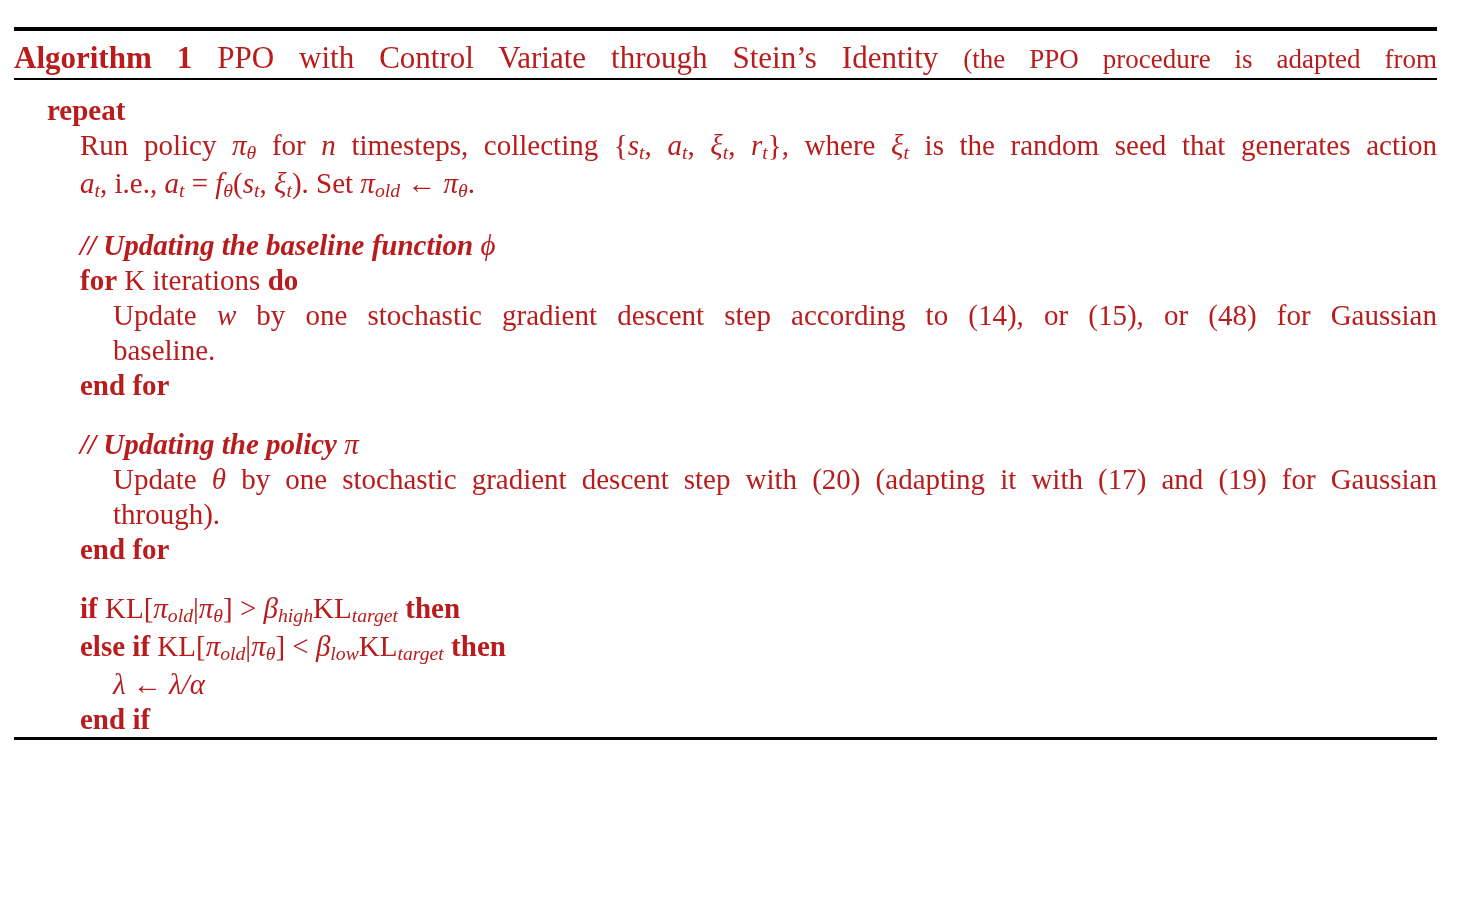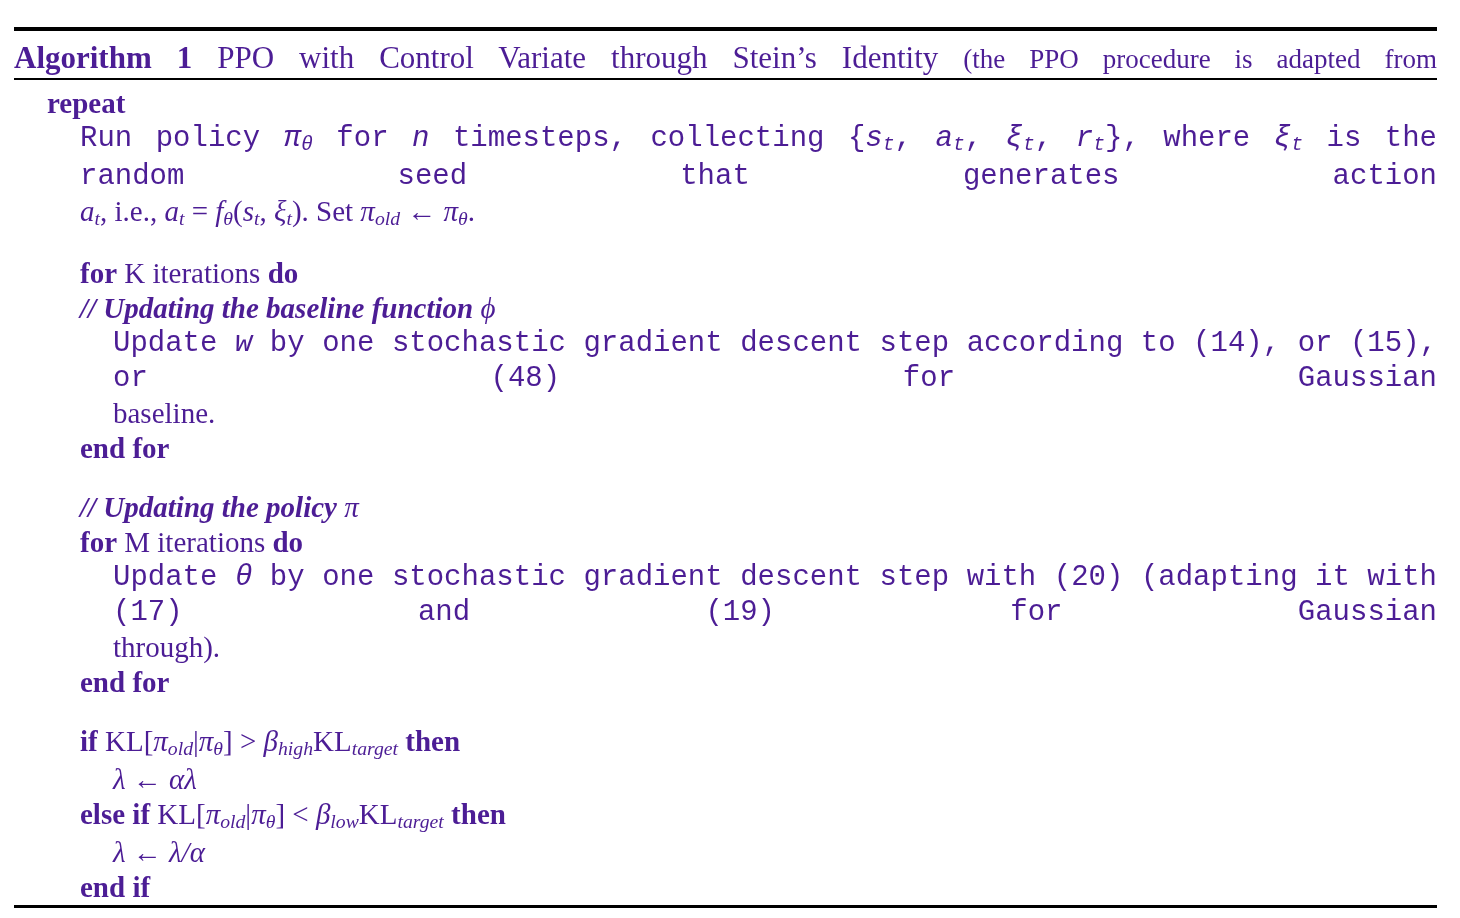--- a/index.html
+++ b/index.html
@@ -5,21 +5,21 @@
   html, body {
     margin: 0;
     padding: 0;
     background: #ffffff;
   }
   .page {
     position: relative;
     width: 1460px;
     height: 918px;
     background: #ffffff;
-    color: #4c1d95;
+    color: #b91c1c;
     font-family: "Liberation Serif", "DejaVu Serif", serif;
     overflow: hidden;
   }
   .algorithm {
     position: absolute;
     left: 14px;
     top: 27px;
     width: 1423px;
   }
   .rule { background: #000000; width: 100%; }
@@ -35,32 +35,31 @@
     line-height: 37px;
     white-space: nowrap;
   }
   .cap-line.justify {
     white-space: normal;
     text-align: justify;
     text-align-last: justify;
   }
 
   .algo-body {
-    padding: 6px 0 0 0;
+    padding: 13px 0 0 0;
   }
   .line {
     font-size: 29px;
     line-height: 35px;
     white-space: nowrap;
   }
   .line.justify {
     white-space: normal;
     text-align: justify;
     text-align-last: justify;
-    font-family: Liberation Mono, monospace;
   }
   .ind-0 { padding-left: 33px; }
   .ind-1 { padding-left: 66px; }
   .ind-2 { padding-left: 99px; }
   .spacer { height: 24px; }
 
   .seg-r  { font-style: normal; font-weight: 400; }
   .seg-b  { font-weight: 700; }
   .seg-i  { font-style: italic; }
   .seg-bi { font-style: italic; font-weight: 700; }
@@ -81,33 +80,31 @@
     <div class="rule rule-top"></div>
     <div class="caption">
         <div class="cap-line justify"><span class="seg-b">Algorithm 1</span><span class="seg-r"> PPO with Control Variate through Stein’s Identity </span><span class="seg-small">(the PPO procedure is adapted from</span></div>
       </div>
     <div class="rule rule-mid"></div>
     <div class="algo-body">
         <div class="line ind-0"><span class="seg-b">repeat</span></div>
         <div class="line ind-1 justify"><span class="seg-r">Run policy </span><span class="seg-i">π</span><span class="seg-subi">θ</span><span class="seg-r"> for </span><span class="seg-i">n</span><span class="seg-r"> timesteps, collecting </span><span class="seg-r">{</span><span class="seg-i">s</span><span class="seg-subi">t</span><span class="seg-r">, </span><span class="seg-i">a</span><span class="seg-subi">t</span><span class="seg-r">, </span><span class="seg-i">ξ</span><span class="seg-subi">t</span><span class="seg-r">, </span><span class="seg-i">r</span><span class="seg-subi">t</span><span class="seg-r">}</span><span class="seg-r">, where </span><span class="seg-i">ξ</span><span class="seg-subi">t</span><span class="seg-r"> is the random seed that generates action</span></div>
         <div class="line ind-1"><span class="seg-i">a</span><span class="seg-subi">t</span><span class="seg-r">, i.e., </span><span class="seg-i">a</span><span class="seg-subi">t</span><span class="seg-r"> = </span><span class="seg-i">f</span><span class="seg-subi">θ</span><span class="seg-r">(</span><span class="seg-i">s</span><span class="seg-subi">t</span><span class="seg-r">, </span><span class="seg-i">ξ</span><span class="seg-subi">t</span><span class="seg-r">). Set </span><span class="seg-i">π</span><span class="seg-sub">old</span><span class="seg-r"> ← </span><span class="seg-i">π</span><span class="seg-subi">θ</span><span class="seg-r">.</span></div>
         <div class="spacer"></div>
+        <div class="line ind-1"><span class="seg-bi">// Updating the baseline function </span><span class="seg-i">ϕ</span></div>
         <div class="line ind-1"><span class="seg-b">for</span><span class="seg-r"> K iterations </span><span class="seg-b">do</span></div>
-        <div class="line ind-1"><span class="seg-bi">// Updating the baseline function </span><span class="seg-i">ϕ</span></div>
         <div class="line ind-2 justify"><span class="seg-r">Update </span><span class="seg-i">w</span><span class="seg-r"> by one stochastic gradient descent step according to (14), or (15), or (48) for Gaussian</span></div>
         <div class="line ind-2"><span class="seg-r">baseline.</span></div>
         <div class="line ind-1"><span class="seg-b">end for</span></div>
         <div class="spacer"></div>
         <div class="line ind-1"><span class="seg-bi">// Updating the policy </span><span class="seg-i">π</span></div>
-        <div class="line ind-1"><span class="seg-b">for</span><span class="seg-r"> M iterations </span><span class="seg-b">do</span></div>
         <div class="line ind-2 justify"><span class="seg-r">Update </span><span class="seg-i">θ</span><span class="seg-r"> by one stochastic gradient descent step with (20) (adapting it with (17) and (19) for Gaussian</span></div>
         <div class="line ind-2"><span class="seg-r">through).</span></div>
         <div class="line ind-1"><span class="seg-b">end for</span></div>
         <div class="spacer"></div>
         <div class="line ind-1"><span class="seg-b">if</span><span class="seg-r"> KL[</span><span class="seg-i">π</span><span class="seg-sub">old</span><span class="seg-r">|</span><span class="seg-i">π</span><span class="seg-subi">θ</span><span class="seg-r">] &gt; </span><span class="seg-i">β</span><span class="seg-sub">high</span><span class="seg-r">KL</span><span class="seg-sub">target</span><span class="seg-b"> then</span></div>
-        <div class="line ind-2"><span class="seg-i">λ</span><span class="seg-r"> ← </span><span class="seg-i">αλ</span></div>
         <div class="line ind-1"><span class="seg-b">else if</span><span class="seg-r"> KL[</span><span class="seg-i">π</span><span class="seg-sub">old</span><span class="seg-r">|</span><span class="seg-i">π</span><span class="seg-subi">θ</span><span class="seg-r">] &lt; </span><span class="seg-i">β</span><span class="seg-sub">low</span><span class="seg-r">KL</span><span class="seg-sub">target</span><span class="seg-b"> then</span></div>
         <div class="line ind-2"><span class="seg-i">λ</span><span class="seg-r"> ← </span><span class="seg-i">λ/α</span></div>
         <div class="line ind-1"><span class="seg-b">end if</span></div>
       </div>
     <div class="rule rule-bottom"></div>
   </div>
 </div>
 
 </body></html>

